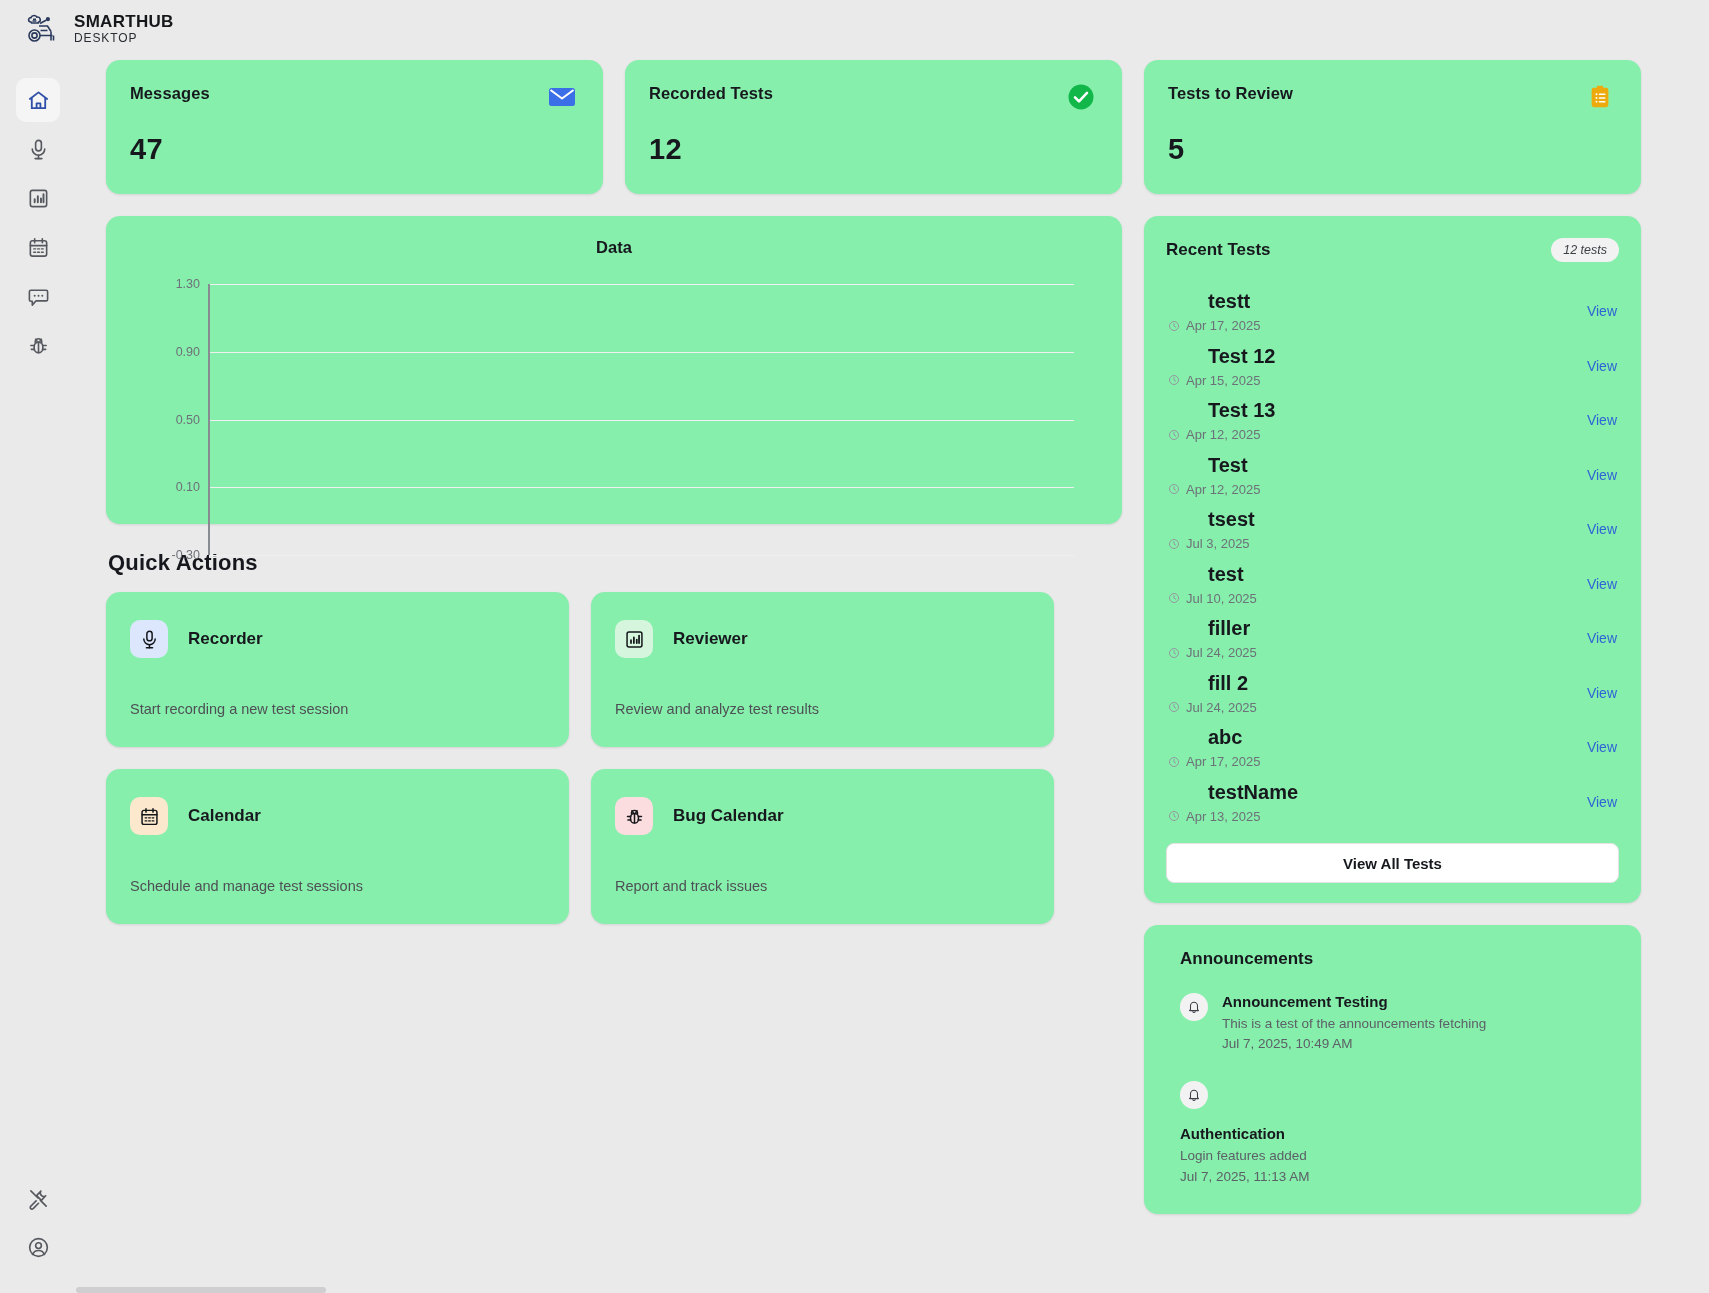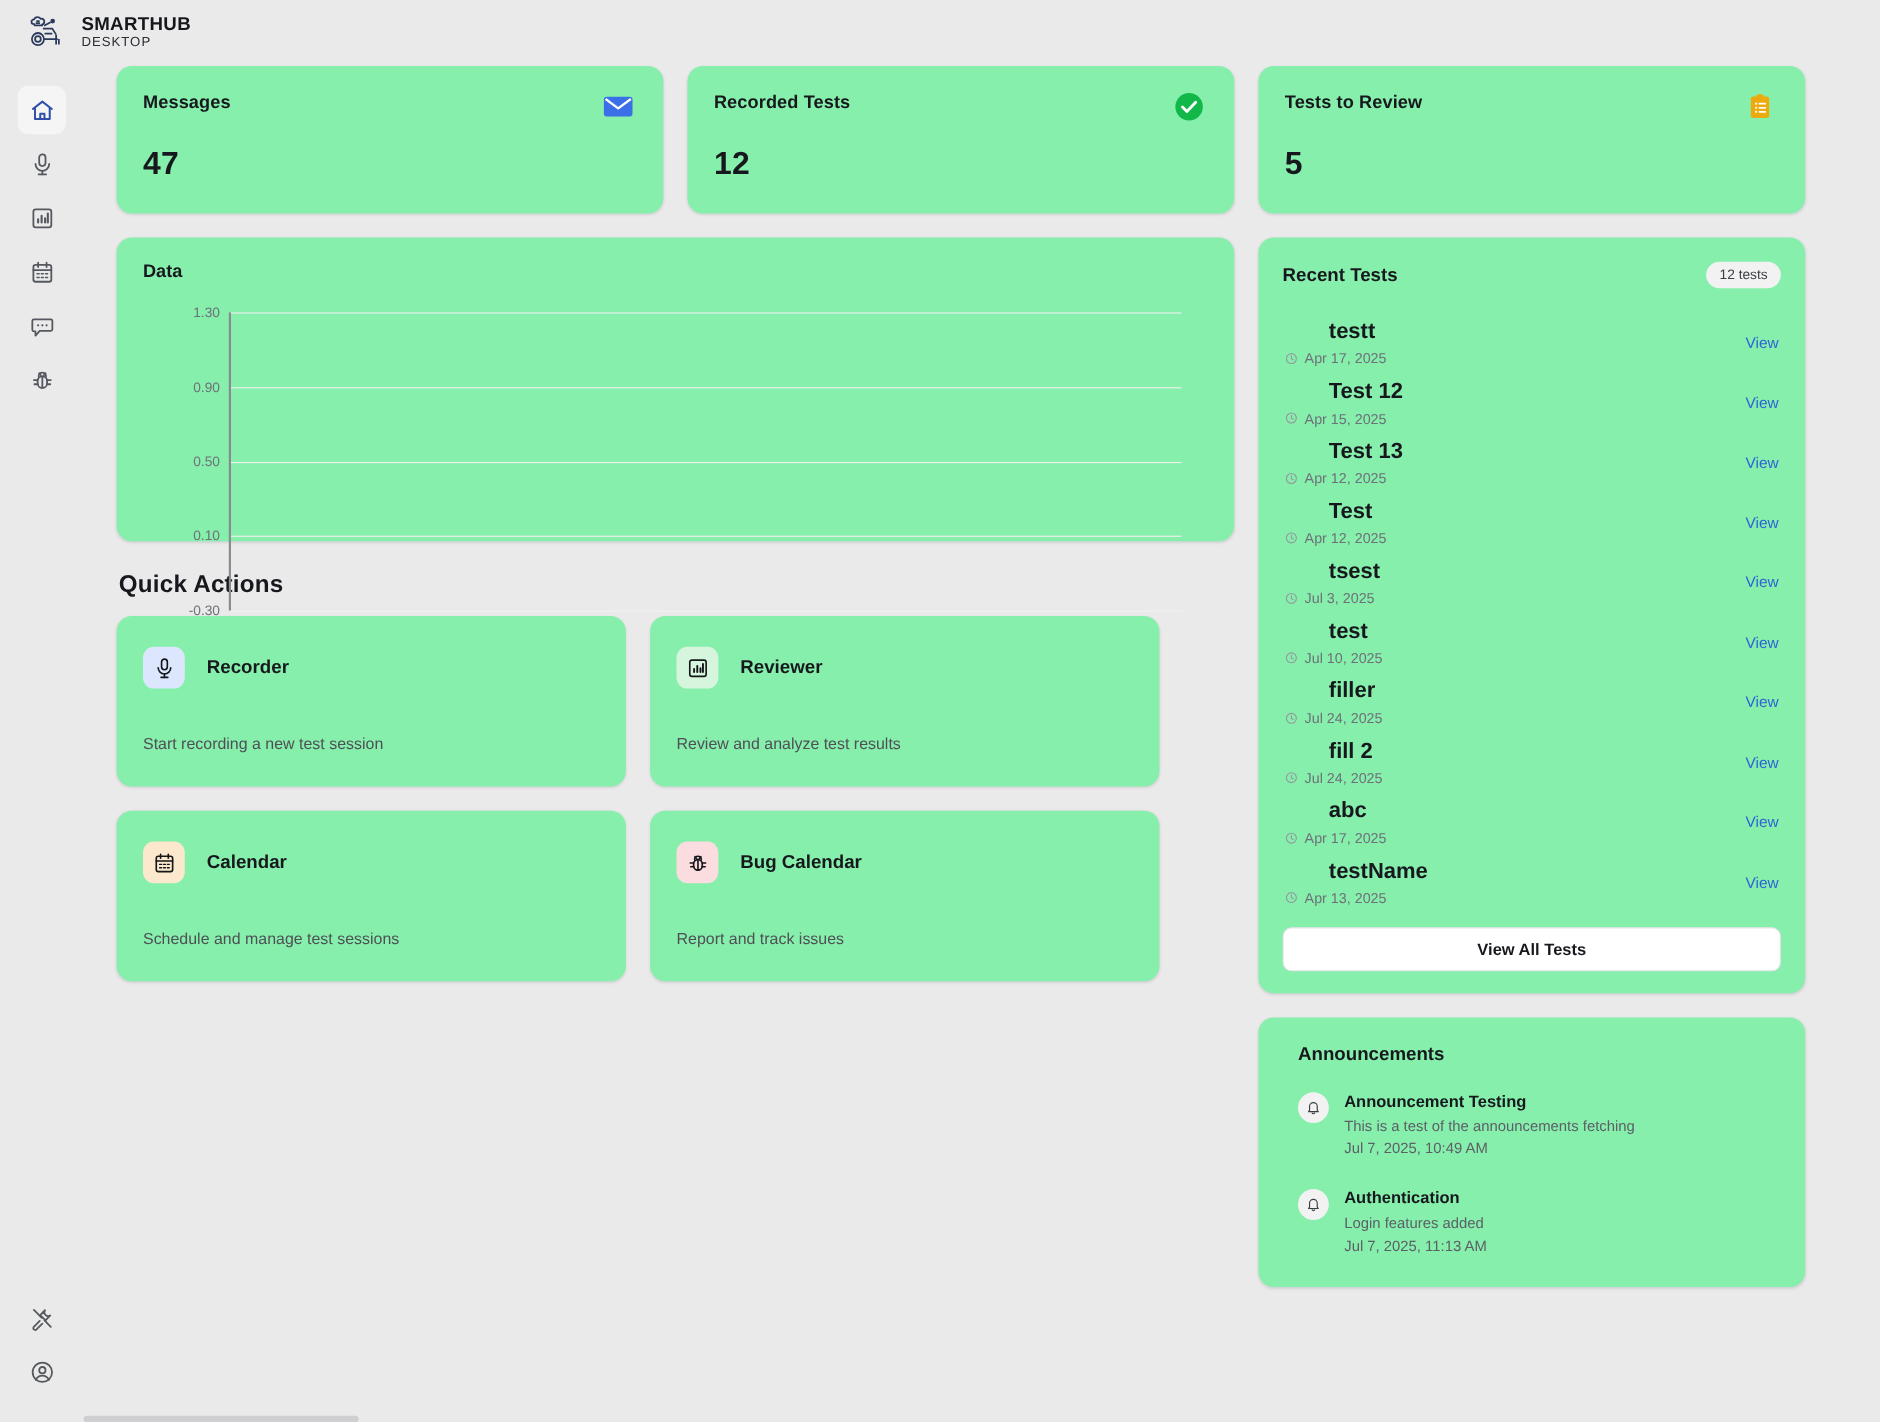--- a/index.html
+++ b/index.html
@@ -55,21 +55,21 @@
   .stat-title { font-size: 16.5px; font-weight: 700; color: #16181d; letter-spacing: .1px; }
   .stat-value { position: absolute; left: 24px; bottom: 28px; font-size: 29px; font-weight: 800; color: #16181d; letter-spacing: .3px; }
   .stat-icon { position: absolute; top: 22px; right: 26px; width: 30px; height: 30px; display: flex; align-items: center; justify-content: center; }
 
   
   .content { display: flex; gap: 22px; margin-top: 22px; align-items: flex-start; }
   .col-left { width: 1016px; }
   .col-right { width: 497px; }
 
   
-  .chart-card { height: 276px; padding: 22px 24px 16px 24px; position: relative; }
+  .chart-card { height: 308px; padding: 22px 24px 16px 24px; position: relative; text-align: center; }
   .chart-title { font-size: 16.5px; font-weight: 700; color: #16181d; }
   .chart-wrap { position: absolute; left: 24px; top: 56px; width: 944px; height: 305px; }
   .chart-plot { position: absolute; left: 78px; top: 12px; right: 0; bottom: 22px;
                 border-left: 2px solid #888c92; }
   .gridline { position: absolute; left: 0; right: 0; height: 1px; background: #f0f0f1; }
   .ytick { position: absolute; right: calc(100% + 10px); transform: translateY(-50%);
            font-size: 12.5px; color: #6d7178; white-space: nowrap; }
 
   
   .qa-heading { font-size: 22px; font-weight: 800; color: #16181d; margin: 26px 0 16px 2px; letter-spacing: .2px; }
@@ -78,38 +78,38 @@
   .qa-head { display: flex; align-items: center; gap: 20px; }
   .qa-iconbox { width: 38px; height: 38px; border-radius: 10px; display: flex; align-items: center; justify-content: center; }
   .qa-iconbox svg { width: 21px; height: 21px; }
   .qa-name { font-size: 17px; font-weight: 700; color: #16181d; }
   .qa-desc { position: absolute; left: 24px; bottom: 30px; font-size: 14.5px; color: #4e5055; margin-top: 48px; }
 
   
   .rt-card { padding: 22px 22px 20px 22px; }
   .rt-head { display: flex; align-items: center; justify-content: space-between; margin-bottom: 22px; }
   .rt-title { font-size: 17px; font-weight: 700; color: #16181d; }
-  .rt-badge { background: #f2f2f3; border-radius: 14px; padding: 5px 12px; font-size: 12.5px; color: #3c3f45; }
+  .rt-badge { background: #f2f2f3; border-radius: 14px; padding: 5px 12px; font-size: 12.5px; color: #3c3f45; font-style: italic; }
   .rt-row { display: flex; align-items: center; justify-content: space-between; padding: 3px 2px 3px 2px; min-height: 44px; }
   .rt-name { font-size: 20px; font-weight: 700; color: #16181d; line-height: 1.45; margin-left: 40px; }
   .rt-date { display: flex; align-items: center; gap: 6px; font-size: 13px; color: #6d7178; line-height: 1.5; }
   .rt-date svg { width: 12px; height: 12px; flex: none; }
   .rt-view { font-size: 14px; color: #2f64d6; cursor: pointer; }
   .rt-all {
     margin-top: 14px; height: 40px; width: 100%; border: 1px solid #e3e3e5; border-radius: 8px;
     background: #fff; display: flex; align-items: center; justify-content: center;
     font-size: 15px; font-weight: 700; color: #16181d; cursor: pointer;
     font-family: "Liberation Sans", sans-serif;
   }
 
   
   .ann-card { margin-top: 22px; padding: 24px 22px 26px 36px; }
   .ann-title { font-size: 17px; font-weight: 700; color: #16181d; margin-bottom: 22px; }
   .ann-item { display: flex; gap: 14px; margin-bottom: 24px; }
-  .ann-item:last-child { margin-bottom: 0; }
+  .ann-item:last-child { margin-bottom: 0; flex-direction: column; }
   .ann-bell { width: 28px; height: 28px; border-radius: 50%; background: #f2f2f3;
               display: flex; align-items: center; justify-content: center; flex: none; margin-top: 2px; }
   .ann-bell svg { width: 14px; height: 14px; }
   .ann-h { font-size: 15px; font-weight: 700; color: #16181d; line-height: 1.5; }
   .ann-b { font-size: 13.5px; color: #5c6067; line-height: 1.55; }
   .ann-t { font-size: 13.5px; color: #5c6067; line-height: 1.55; }
 
   
   .bottom-bar { position: absolute; left: 76px; bottom: 0; width: 250px; height: 6px;
                 background: #cfcfd2; border-radius: 3px; }

